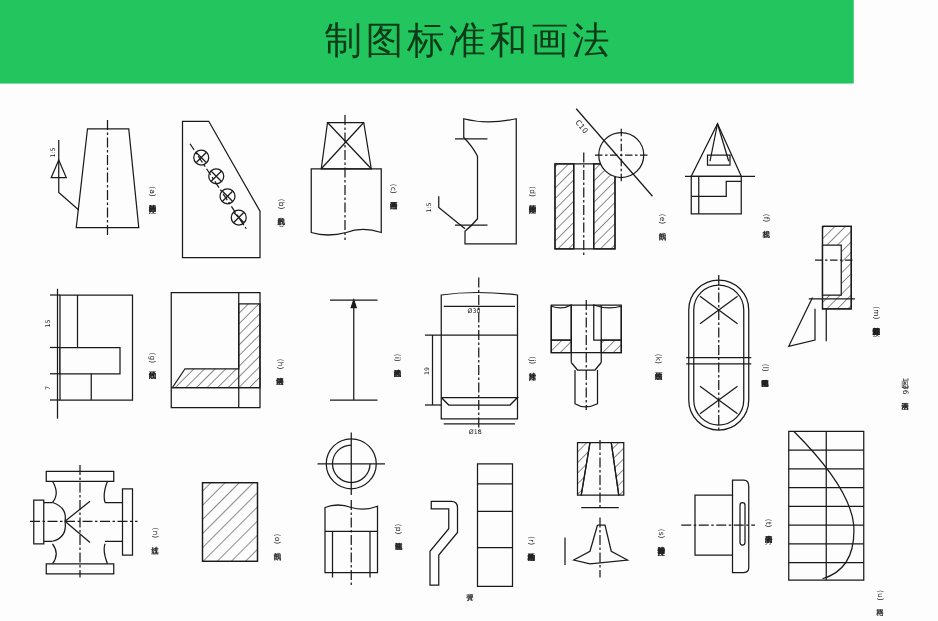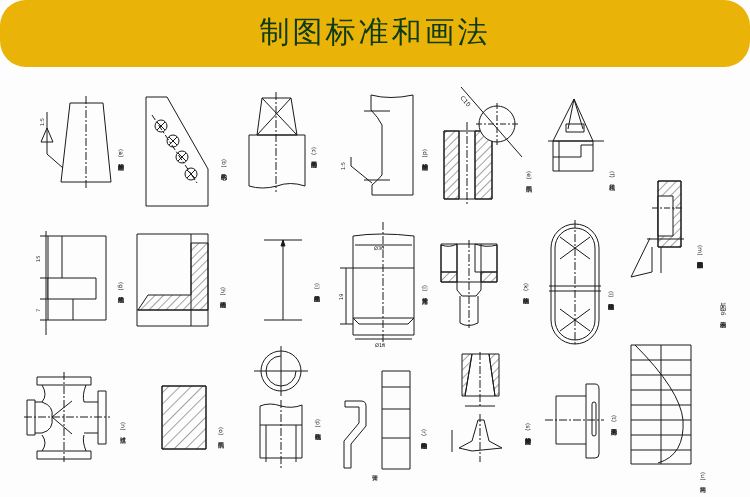--- a/index.html
+++ b/index.html
@@ -1,17 +1,17 @@
 <!DOCTYPE html>
 <html><head>
 <meta charset="utf-8">
 <style>
   html, body { margin:0; padding:0; }
   body { width:750px; height:497px; background:#fdfdfe; overflow:hidden; position:relative; font-family:"DejaVu Sans", sans-serif; }
-  .banner { position:absolute; left:0; top:0; width:750px; height:67px; background:#eab308;border-radius:26px; }
+  .banner { position:absolute; left:0; top:0; width:683px; height:67px; background:#22c55e; }
   .banner-title { position:absolute; left:0; width:750px; top:12px; text-align:center; font-family:"DejaVu Serif", serif; font-size:30px; letter-spacing:3px; color:#0d3a17; }
   .sheet { position:absolute; left:0; top:67px; width:750px; height:430px; background:#fdfdfe; }
   svg.drawing { position:absolute; left:0; top:0; }
   .caption { position:absolute; font-size:6px; color:#222; writing-mode:vertical-rl; white-space:nowrap; letter-spacing:0; }
   svg line, svg path, svg rect, svg circle, svg polyline, svg polygon, svg ellipse { vector-effect:non-scaling-stroke; }
 </style>
 </head>
 <body>
 
 <div class="banner">

